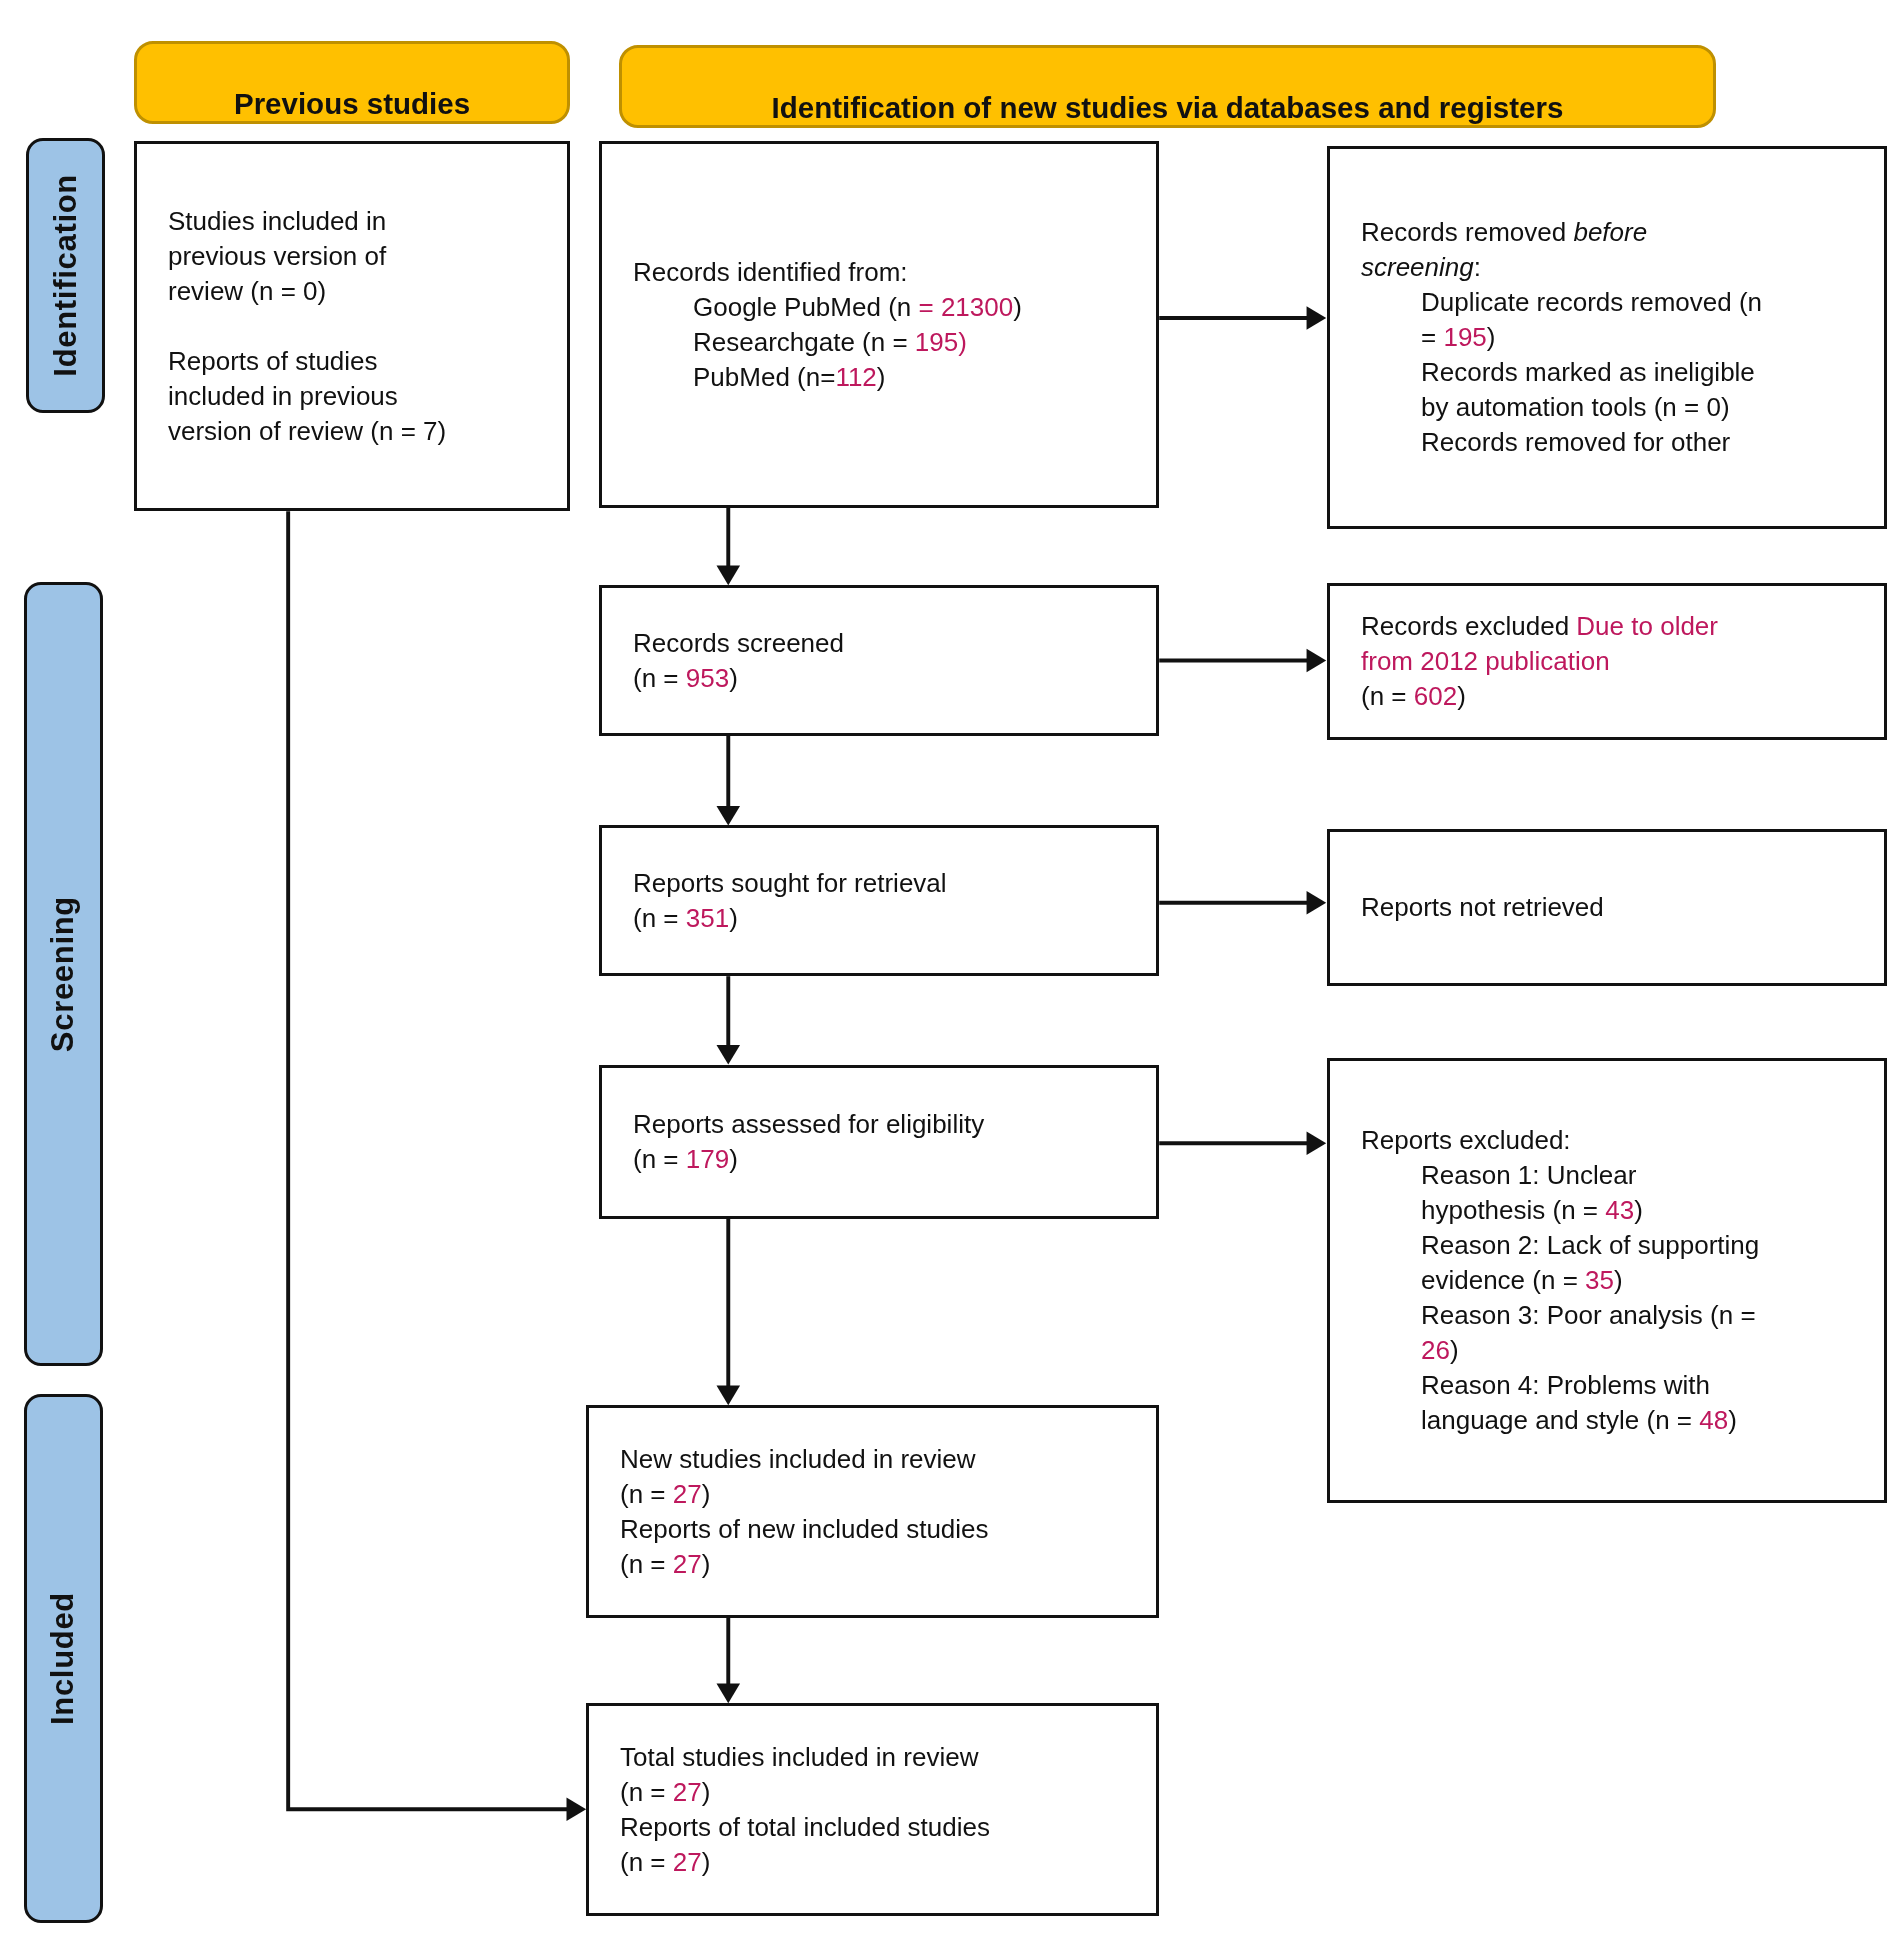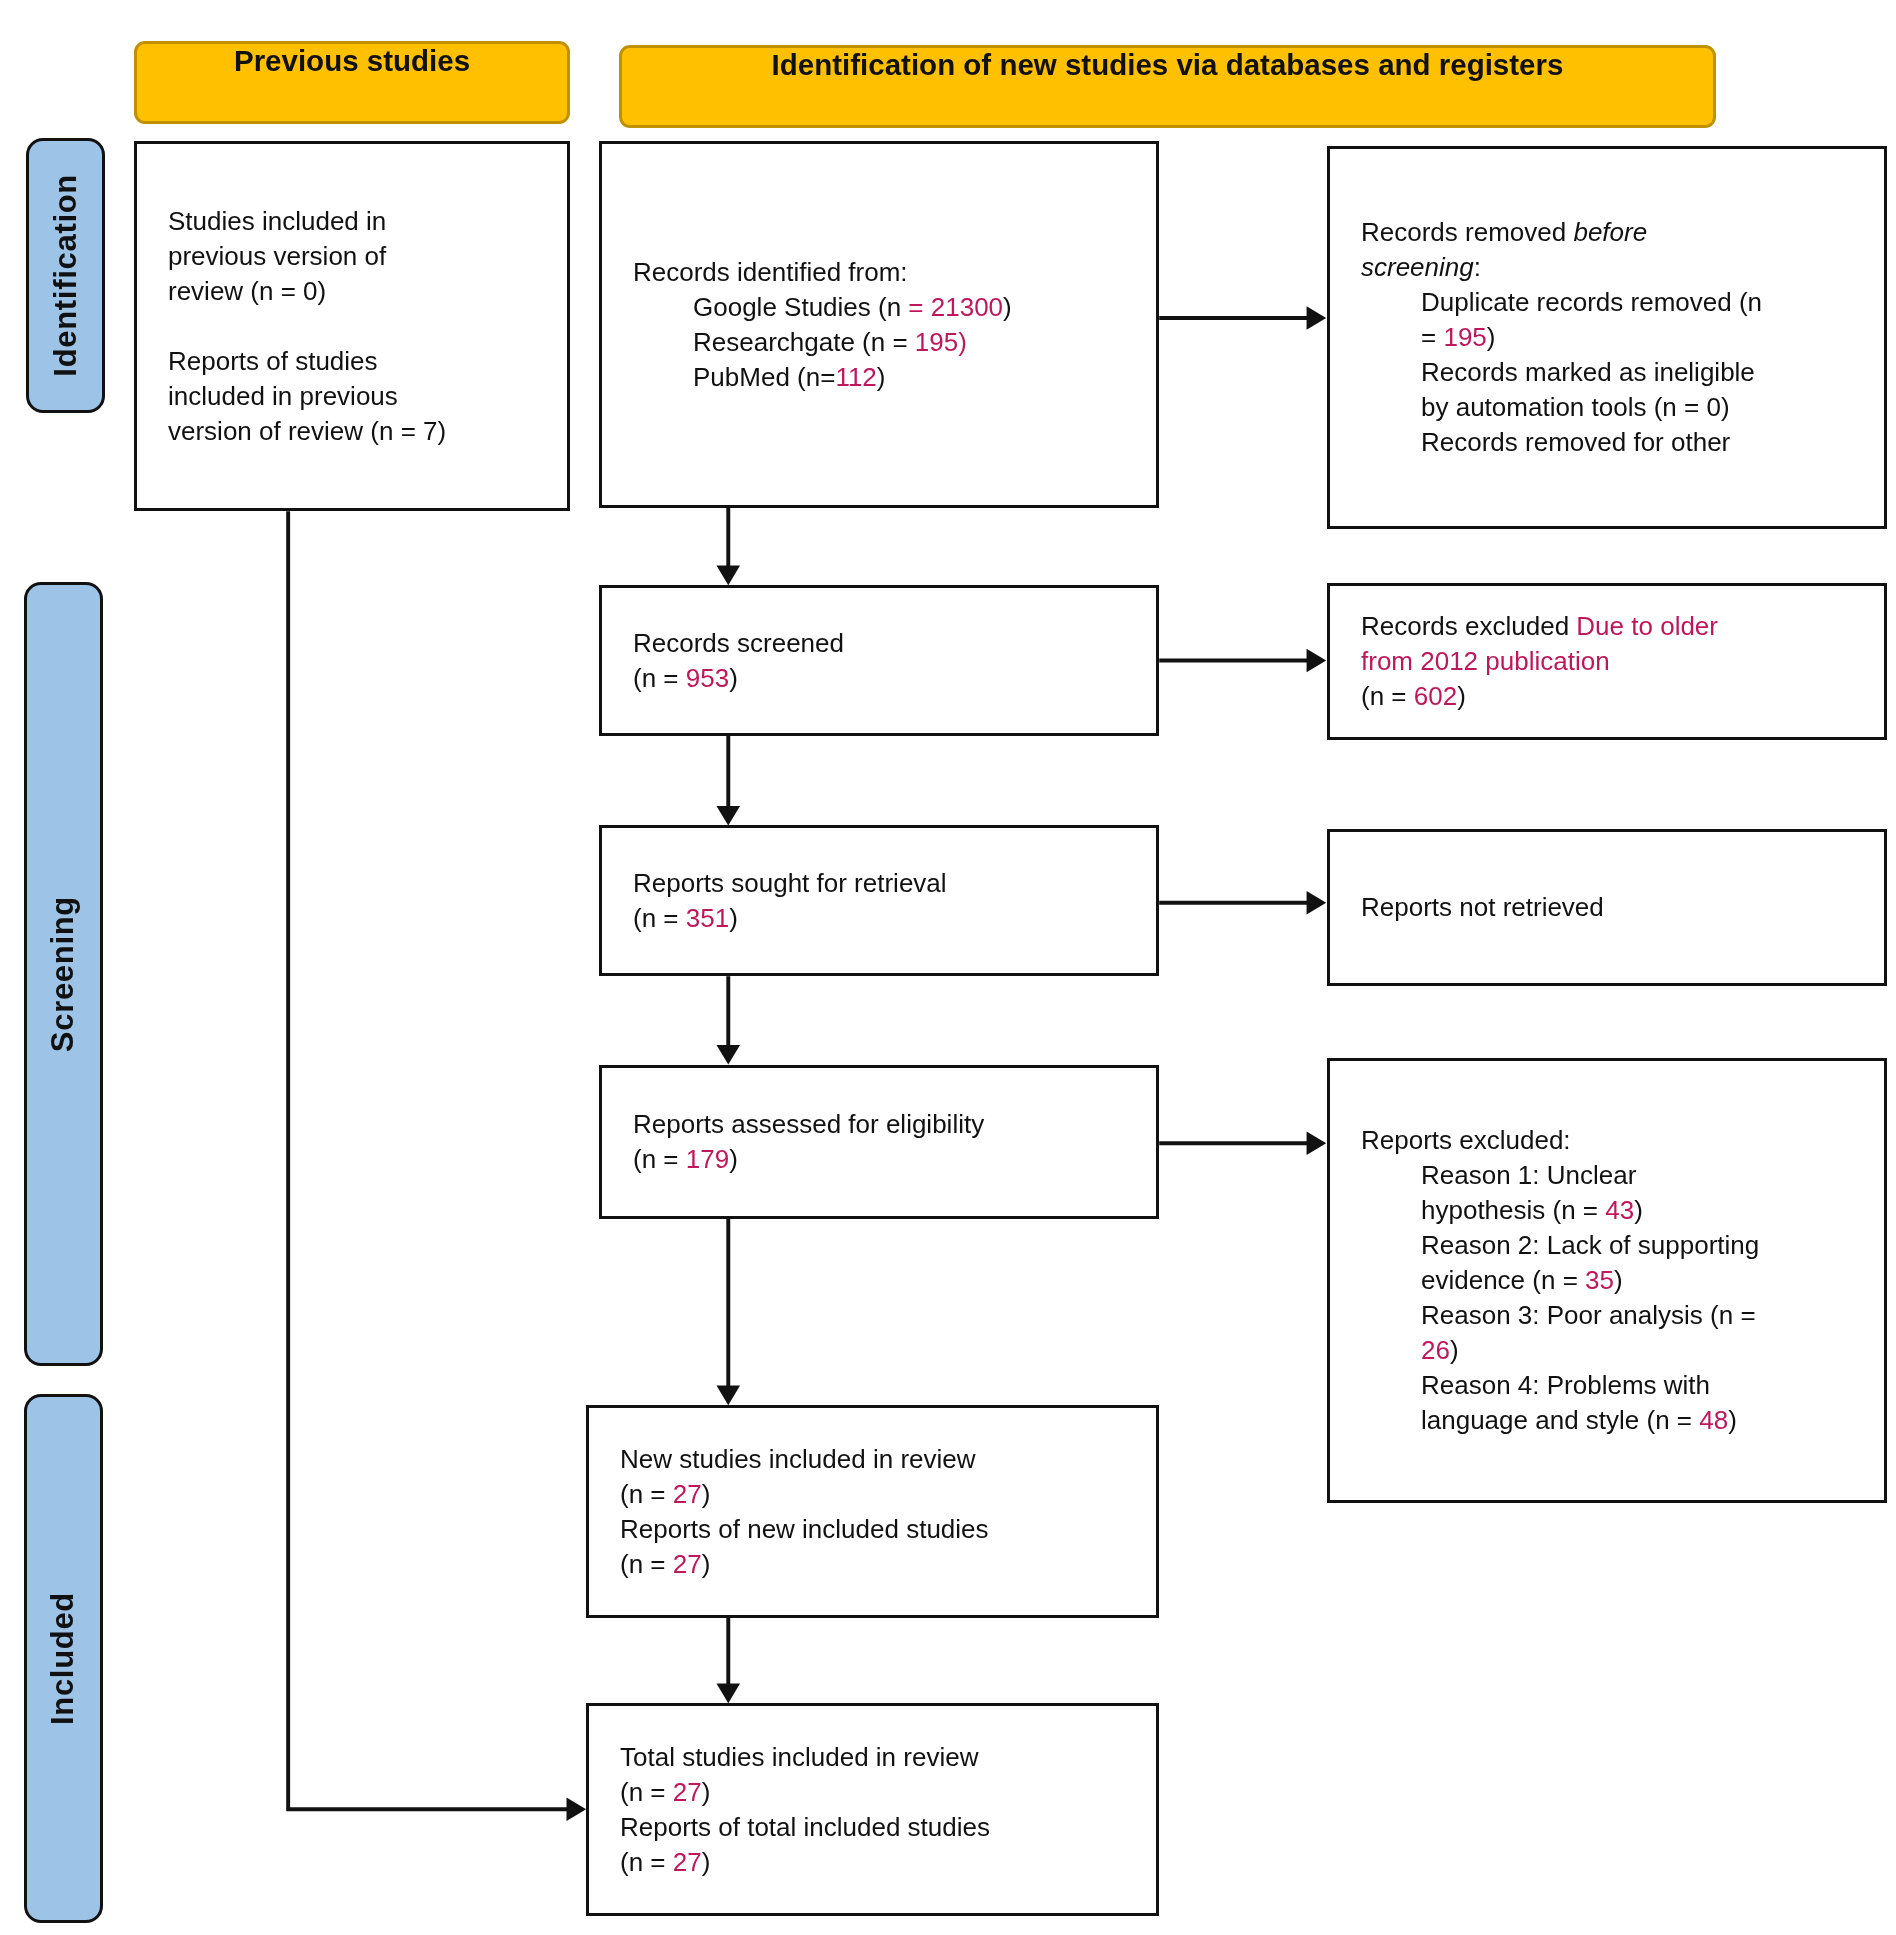--- a/index.html
+++ b/index.html
@@ -1,22 +1,22 @@
 <!DOCTYPE html>
 <html style="font-size:10.5px"><head>
 <meta charset="utf-8">
 <style>
   html,body { margin:0; padding:0; background:#ffffff; }
   #canvas {
     position:relative; width:1896px; height:1936px; background:#ffffff;
     font-family:"Liberation Sans", sans-serif; color:#111111;
   }
   .ohead {
-    position:absolute; background:#FFC000; border:3.3px solid #BF9000; border-radius:11px;
-    display:flex; align-items:flex-start; justify-content:center;
+    position:absolute; background:#FFC000; border:3.3px solid #BF9000; border-radius:19px;
+    display:flex; align-items:flex-end; justify-content:center;
     font-weight:bold; font-size:29.5px; box-sizing:border-box; text-align:center;
   }
   .vbar {
     position:absolute; background:#9DC3E6; border:3.9px solid #111111; border-radius:17px;
     display:flex; align-items:center; justify-content:center; box-sizing:border-box;
   }
   .vbar .vtxt {
     writing-mode:vertical-rl; transform:rotate(180deg);
     font-weight:bold; font-size:31px; letter-spacing:0.7px; white-space:nowrap;
   }
@@ -58,21 +58,21 @@
       <div class="line"><span>previous version of</span></div>
       <div class="line"><span>review (n = 0)</span></div>
       <div class="line">&nbsp;</div>
       <div class="line"><span>Reports of studies</span></div>
       <div class="line"><span>included in previous</span></div>
       <div class="line"><span>version of review (n = 7)</span></div>
     </div>
 
   <div class="nbox" style="left:599px; top:141px; width:560px; height:367px;">
       <div class="line"><span>Records identified from:</span></div>
-      <div class="line ind"><span>Google Studies (n </span><span class="red">= 21300</span><span>)</span></div>
+      <div class="line ind"><span>Google PubMed (n </span><span class="red">= 21300</span><span>)</span></div>
       <div class="line ind"><span>Researchgate (n = </span><span class="red">195)</span></div>
       <div class="line ind"><span>PubMed (n=</span><span class="red">112</span><span>)</span></div>
     </div>
   <div class="nbox" style="left:599px; top:585px; width:560px; height:151px;">
       <div class="line"><span>Records screened</span></div>
       <div class="line"><span>(n = </span><span class="red">953</span><span>)</span></div>
     </div>
   <div class="nbox" style="left:599px; top:825px; width:560px; height:151px;">
       <div class="line"><span>Reports sought for retrieval</span></div>
       <div class="line"><span>(n = </span><span class="red">351</span><span>)</span></div>

